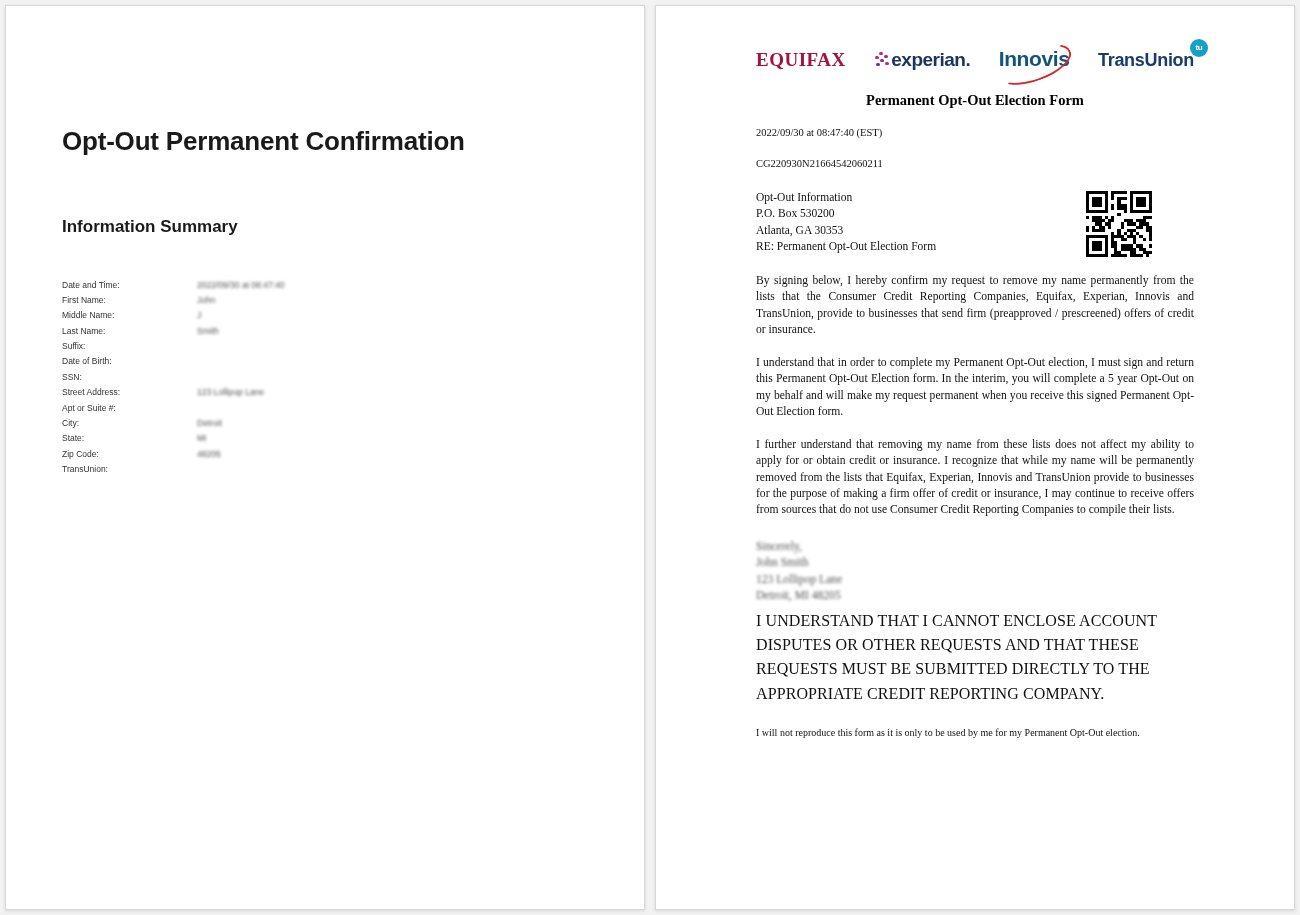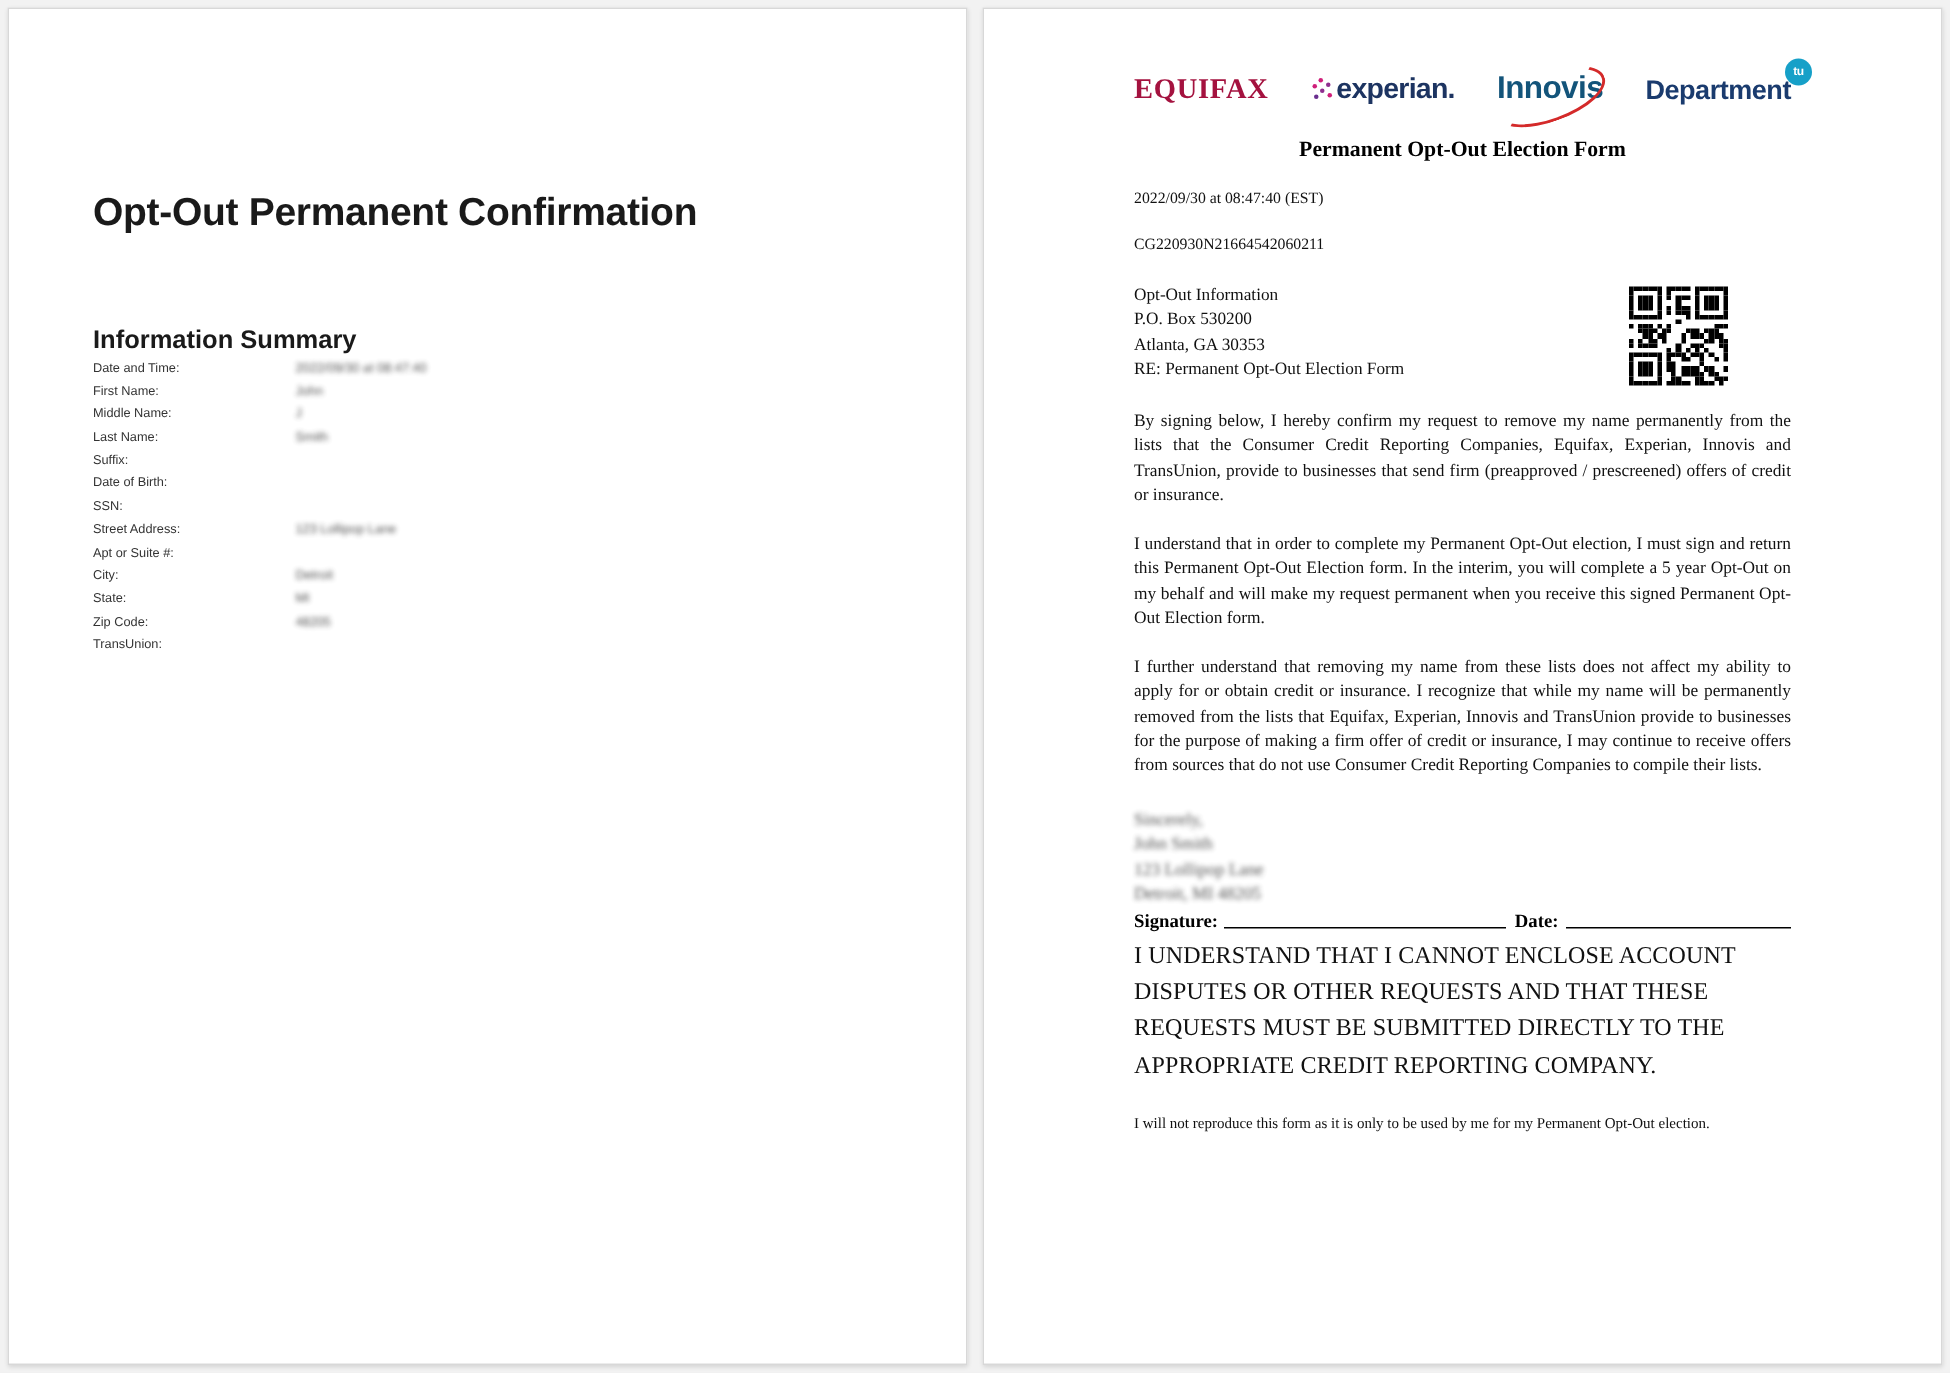--- a/index.html
+++ b/index.html
@@ -36,20 +36,21 @@
     letter-spacing: -0.2px;
     margin: 0 0 0 0;
   }
   .section-title {
     font-size: 17px;
     font-weight: bold;
     color: #1a1a1a;
     margin: 60px 0 0 0;
   }
   .info-table {
+    margin-top: 40px;
     width: 100%;
     border-collapse: collapse;
   }
   .info-table td {
     font-size: 8.5px;
     color: #333;
     padding: 2.6px 0;
     vertical-align: top;
     line-height: 1.2;
   }
@@ -326,21 +327,21 @@
           <span class="logo-experian">experian.</span>
         </div>
         <div class="logo">
           <span class="logo-innovis">
             <span>Innovis</span>
             <span class="innovis-arc"></span>
           </span>
         </div>
         <div class="logo">
           <span class="logo-transunion">
-            <span>Department</span>
+            <span>TransUnion</span>
             <span class="tu-circle">tu</span>
           </span>
         </div>
       </div>
 
       <div class="form-title">Permanent Opt-Out Election Form</div>
 
       <div class="meta-line">2022/09/30 at 08:47:40 (EST)</div>
       <div class="meta-line">CG220930N21664542060211</div>
 
@@ -800,26 +801,20 @@
       <p class="body-p">I understand that in order to complete my Permanent Opt-Out election, I must sign and return this Permanent Opt-Out Election form. In the interim, you will complete a 5 year Opt-Out on my behalf and will make my request permanent when you receive this signed Permanent Opt-Out Election form.</p>
       <p class="body-p">I further understand that removing my name from these lists does not affect my ability to apply for or obtain credit or insurance. I recognize that while my name will be permanently removed from the lists that Equifax, Experian, Innovis and TransUnion provide to businesses for the purpose of making a firm offer of credit or insurance, I may continue to receive offers from sources that do not use Consumer Credit Reporting Companies to compile their lists.</p>
 
       <div class="sig-block redacted" id="sig-block">
           <div>Sincerely,</div>
           <div>John Smith</div>
           <div>123 Lollipop Lane</div>
           <div>Detroit, MI 48205</div>
         </div>
 
-      <div class="sig-line-row">
-        <span>Signature:</span>
-        <span class="sig-rule"></span>
-        <span>Date:</span>
-        <span class="date-rule"></span>
-      </div>
 
       <div class="legal">I UNDERSTAND THAT I CANNOT ENCLOSE ACCOUNT DISPUTES OR OTHER REQUESTS AND THAT THESE REQUESTS MUST BE SUBMITTED DIRECTLY TO THE APPROPRIATE CREDIT REPORTING COMPANY.</div>
 
       <p class="final-p">I will not reproduce this form as it is only to be used by me for my Permanent Opt-Out election.</p>
     </div>
   </div>
 
 </div>
 
 </body></html>

